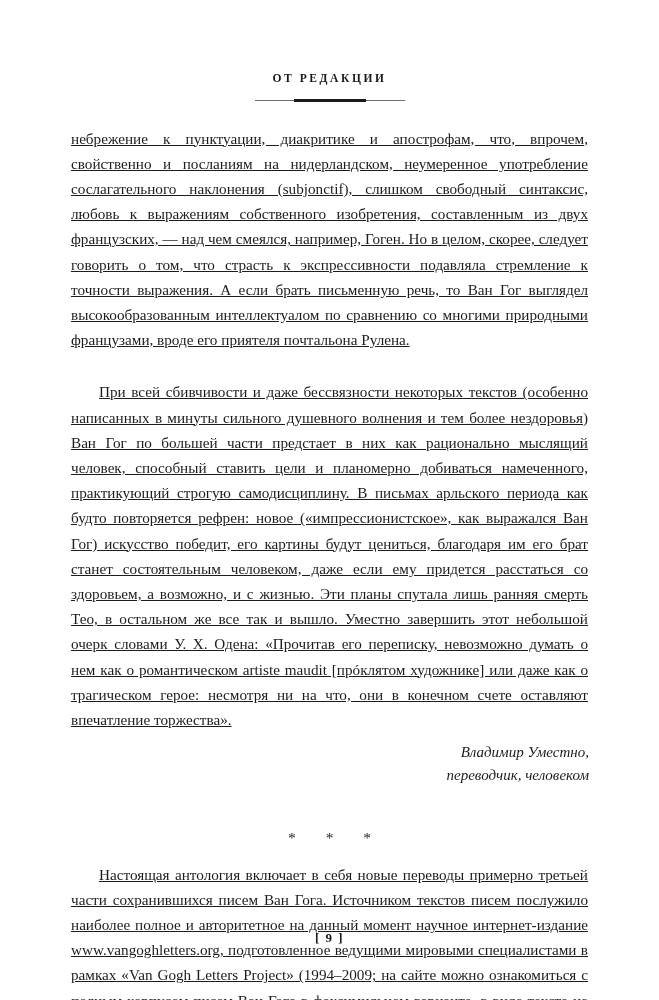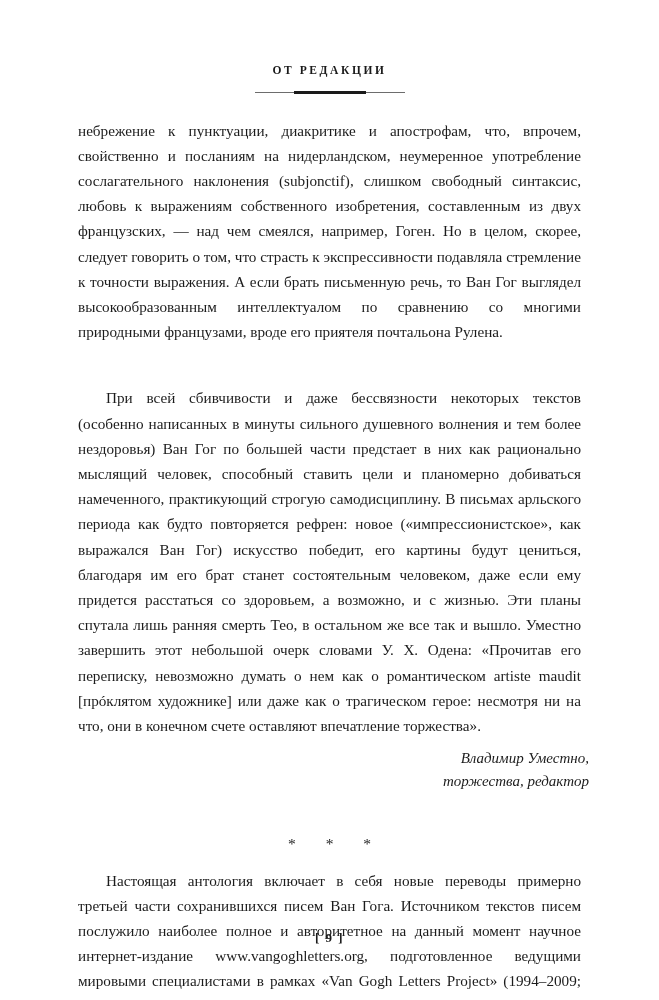--- a/index.html
+++ b/index.html
@@ -13,21 +13,21 @@
     font-family: "Liberation Serif", "DejaVu Serif", serif;
     color: #1c1c1c;
     overflow: hidden;
   }
 
   .page {
     position: relative;
     width: 659px;
     height: 1000px;
     box-sizing: border-box;
-    padding: 8px 70px;
+    padding: 16px 70px;
   }
 
   
   .header {
     padding-top: 57px;
     text-align: center;
   }
   .header-title {
     font-size: 11.5px;
     font-weight: bold;
@@ -63,21 +63,22 @@
   .body {
     margin-top: 22px;
     font-size: 15.2px;
     line-height: 25.2px;
     text-align: justify;
     text-justify: inter-word;
     color: #1c1c1c;
     hyphens: manual;
   }
   .body p {
-    margin: 8px;
+    margin: 1px;
+    text-decoration: underline;
   }
   .body p.cont {
     text-indent: 0;
   }
   .body p.indent {
     text-indent: 28px;
   }
   .para-gap {
     height: 25px;
   }
@@ -136,21 +137,21 @@
   <div class="body">
 
     <p class="cont">небрежение к пунктуации, диакритике и апострофам, что, впрочем, свойственно и посланиям на нидерландском, неумеренное употребление сослагательного наклонения (subjonctif), слишком свободный синтаксис, любовь к выражениям собственного изобретения, составленным из двух французских, — над чем смеялся, например, Гоген. Но в целом, скорее, следует говорить о том, что страсть к экспрессивности подавляла стремление к точности выражения. А если брать письменную речь, то Ван Гог выглядел высокообразованным интеллектуалом по сравнению со многими природными французами, вроде его приятеля почтальона Рулена.</p>
 
     <div class="para-gap"></div>
 
     <p class="indent">При всей сбивчивости и даже бессвязности некоторых текстов (особенно написанных в минуты сильного душевного волнения и тем более нездоровья) Ван Гог по большей части предстает в них как рационально мыслящий человек, способный ставить цели и планомерно добиваться намеченного, практикующий строгую самодисциплину. В письмах арльского периода как будто повторяется рефрен: новое («импрессионистское», как выражался Ван Гог) искусство победит, его картины будут цениться, благодаря им его брат станет состоятельным человеком, даже если ему придется расстаться со здоровьем, а возможно, и с жизнью. Эти планы спутала лишь ранняя смерть Тео, в остальном же все так и вышло. Уместно завершить этот небольшой очерк словами У. Х. Одена: «Прочитав его переписку, невозможно думать о нем как о романтическом artiste maudit [прóклятом художнике] или даже как о трагическом герое: несмотря ни на что, они в конечном счете оставляют впечатление торжества».</p>
 
     <div class="signature">
       <div>Владимир Уместно,</div>
-      <div>торжества, редактор</div>
+      <div>переводчик, человеком</div>
     </div>
 
     <div class="separator">* * *</div>
 
     <p class="indent">Настоящая антология включает в себя новые переводы примерно третьей части сохранившихся писем Ван Гога. Источником текстов писем послужило наиболее полное и авторитетное на данный момент научное интернет-издание www.vangoghletters.org, подготовленное ведущими мировыми специалистами в рамках «Van Gogh Letters Project» (1994–2009; на сайте можно ознакомиться с полным корпусом писем Ван Гога в факсимильном варианте, в виде текста на языке оригинала, а также в комментированном</p>
 
   </div>
 
   <div class="folio">[ 9 ]</div>
 

